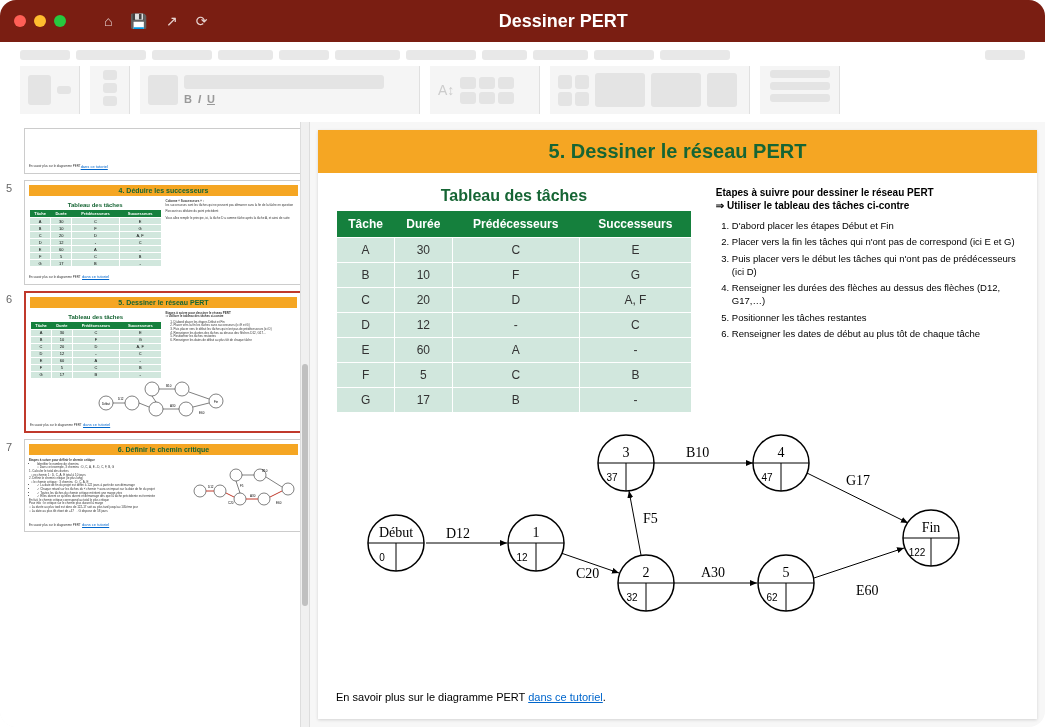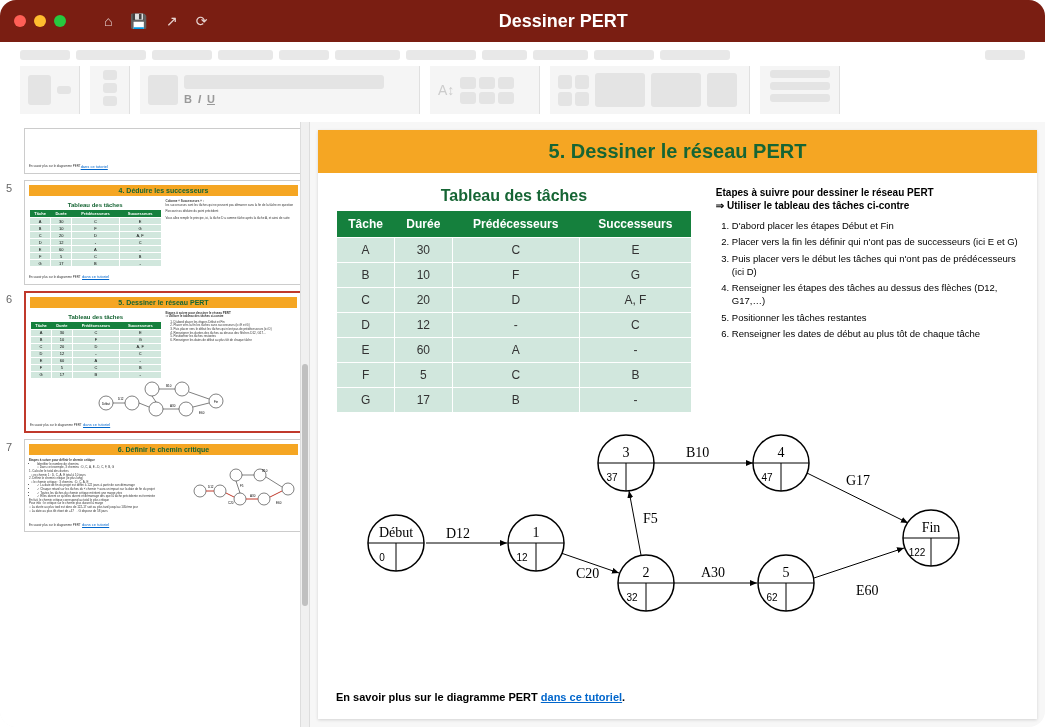--- a/index.html
+++ b/index.html
@@ -51,21 +51,21 @@
 .tasks-title { color: #166534; font-weight: bold; text-align: center; font-size: 16px; margin-bottom: 6px; }
 table.tasks { border-collapse: collapse; width: 100%; }
 table.tasks th { background: #15803d; color: #fff; padding: 6px 4px; font-size: 12px; font-weight: bold; text-align: center; }
 table.tasks td { background: #d1e7dd; text-align: center; padding: 5px; font-size: 12px; border: 1px solid #fff; color: #333; }
 
 .steps-title { font-weight: bold; font-size: 10px; margin-bottom: 2px; }
 .steps-sub { font-weight: bold; font-size: 10px; margin-bottom: 8px; }
 .steps-list { padding-left: 16px; }
 .steps-list li { font-size: 9.5px; line-height: 1.4; margin-bottom: 3px; }
 
-.footer-note { position: absolute; bottom: 16px; left: 18px; font-size: 11px; font-weight: bold; margin-top: 28px; }
+.footer-note { position: absolute; bottom: 16px; left: 18px; font-size: 11px; font-weight: normal; margin-top: 28px; }
 .footer-link { color: #0066cc; text-decoration: underline; }
 
 .pert-svg { margin-top: 10px; }
 .node-circle { fill: #fff; stroke: #000; stroke-width: 1.5; }
 .node-line { stroke: #000; stroke-width: 1; }
 .node-label { font-size: 14px; text-anchor: middle; font-family: serif; }
 .node-small { font-size: 10px; text-anchor: middle; }
 .edge { stroke: #000; stroke-width: 1; fill: none; marker-end: url(#arrow); }
 .edge-label { font-size: 14px; font-family: serif; }
 
@@ -471,23 +471,23 @@
                   <td>-</td>
                 </tr>
           </tbody>
             </table>
         </div>
         <div class="right-col">
           <div class="steps-title">Etapes à suivre pour dessiner le réseau PERT</div>
           <div class="steps-sub">⇒   Utiliser le tableau des tâches ci-contre</div>
           <ol class="steps-list">
             <li>D'abord placer les étapes Début et Fin</li>
-            <li>Placer vers la fin les définir qui n'ont pas de successeurs (ici E et G)</li>
+            <li>Placer vers la fin les tâches qui n'ont pas de correspond (ici E et G)</li>
             <li>Puis placer vers le début les tâches qui n'ont pas de prédécesseurs (ici D)</li>
-            <li>Renseigner les étapes des tâches au dessus des flèches (D12, G17,…)</li>
+            <li>Renseigner les durées des flèches au dessus des flèches (D12, G17,…)</li>
             <li>Positionner les tâches restantes</li>
             <li>Renseigner les dates de début au plus tôt de chaque tâche</li>
           </ol>
         </div>
       </div>
 
       <svg class="pert-svg" width="660" height="210">
         <defs>
             <marker id="arrow" markerWidth="8" markerHeight="8" refX="7" refY="3" orient="auto">
               <path d="M0,0 L7,3 L0,6 Z" fill="#000"></path>

